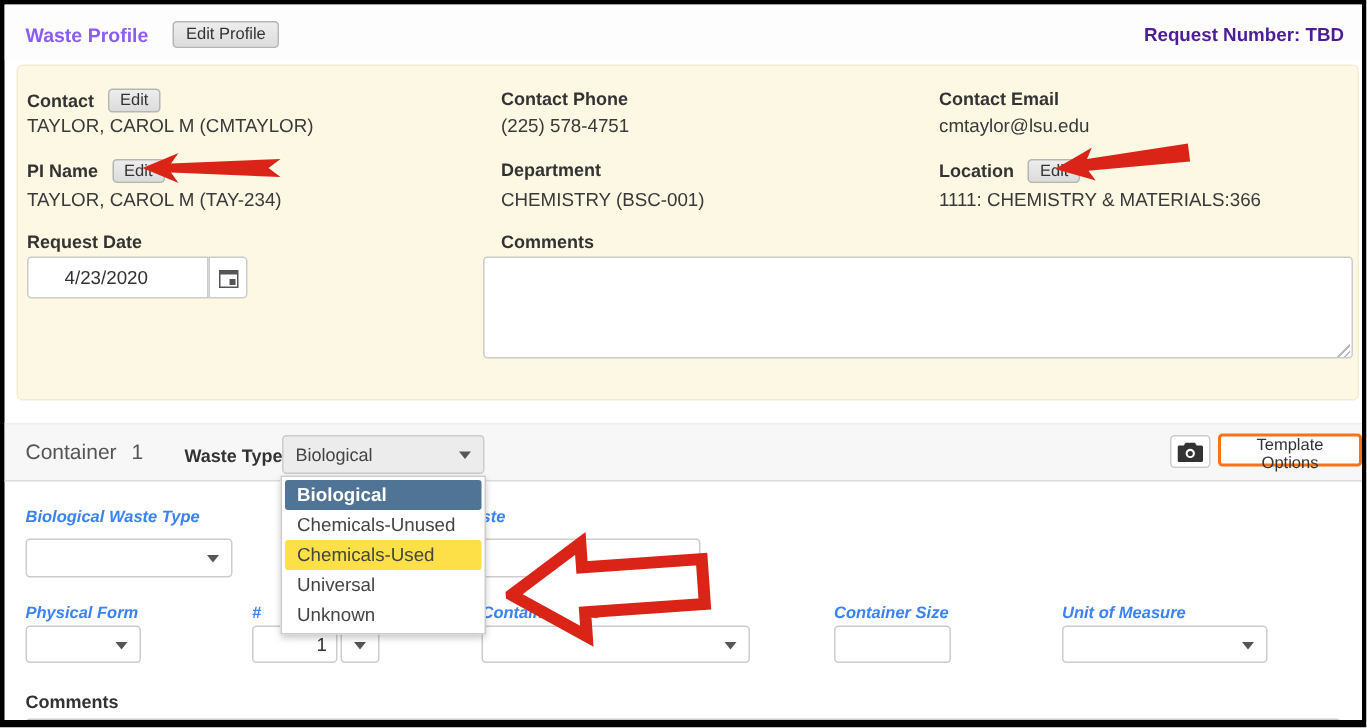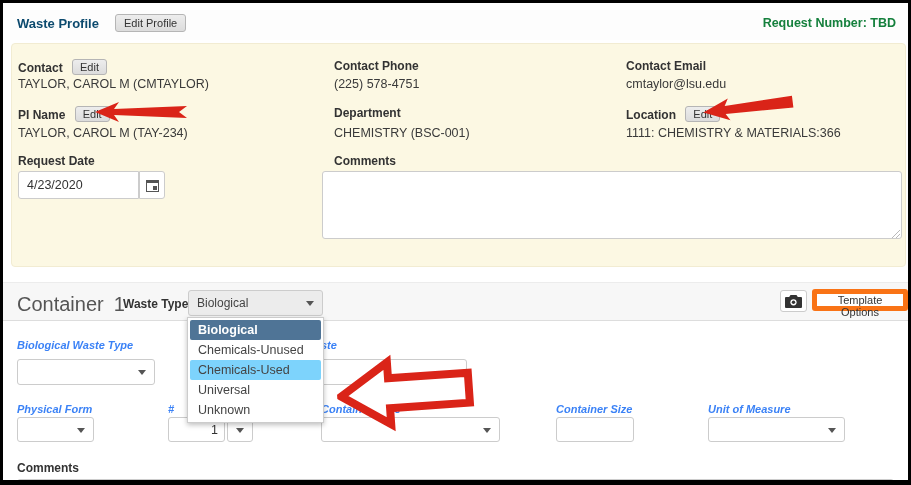--- a/index.html
+++ b/index.html
@@ -5,45 +5,45 @@
   * { box-sizing: border-box; margin: 0; padding: 0; }
   html,body { width:911px; height:485px; }
   body { font-family: "Liberation Sans", sans-serif; background:#fff; }
   #page {
     position:relative; width:911px; height:485px;
     border:3px solid #000; border-bottom-width:5px;
     background:#fff; overflow:hidden;
   }
   
   .topbar { position:absolute; left:0; top:0; width:100%; height:37px; background:#fdfdfd; }
-  .topbar-title { position:absolute; left:14px; top:13px; font-size:13px; font-weight:bold; color:#0c4a6e; }
+  .topbar-title { position:absolute; left:14px; top:13px; font-size:13px; font-weight:bold; color:#8b5cf6; }
   .btn-gray {
     display:inline-block; background:linear-gradient(#ededed,#dcdcdc);
     border:1px solid #b5b5b5; border-radius:3px; color:#333;
     font-size:11px; padding:2px 8px; cursor:pointer;
   }
   .edit-profile-btn { position:absolute; left:112px; top:11px; }
-  .request-number { position:absolute; right:12px; top:13px; font-size:12.5px; font-weight:bold; color:#15803d; }
+  .request-number { position:absolute; right:12px; top:13px; font-size:12.5px; font-weight:bold; color:#4c1d95; }
   
   .profile-panel {
     position:absolute; left:8px; top:40px; width:895px; height:224px;
     background:#fcf8e3; border:1px solid #f2ecd2; border-radius:4px;
   }
   .lbl { position:absolute; font-size:12px; font-weight:bold; color:#333; white-space:nowrap; }
   .val { position:absolute; font-size:12.5px; color:#3a3a3a; white-space:nowrap; }
   .edit-btn { font-size:11px; padding:1px 7px; vertical-align:1px; margin-left:6px; }
   
   .c1 { left:6px; }  .c2 { left:310px;margin-left:12px; } .c3 { left:614px; }
   .r1l { top:15px; } .r1v { top:33px; }
   .r2l { top:62px; } .r2v { top:82px; }
   .r3l { top:110px; }
   .date-wrap { position:absolute; left:6px; top:127px; height:28px; }
   .date-input {
     width:121px; height:28px; border:1px solid #ccc; border-radius:3px 0 0 3px;
-    font-size:12.5px; color:#333; padding:0 8px; background:#fff;
+    font-size:12.5px; color:#333; padding:0 24px; background:#fff;
     font-family:"Liberation Sans",sans-serif;
   }
   .date-btn {
     position:absolute; left:121px; top:0; width:26px; height:28px;
     border:1px solid #ccc; border-radius:0 3px 3px 0; background:#fff; cursor:pointer;
   }
   .cal-glyph { position:absolute; left:6px; top:8px; width:13px; height:12px; border:1px solid #555; border-top-width:3px; background:#fff; }
   .cal-glyph::after { content:""; position:absolute; right:1px; bottom:1px; width:4px; height:4px; background:#555; }
   .profile-comments {
     position:absolute; left:310px; top:127px; width:580px; height:68px;
@@ -51,39 +51,39 @@
     font-family:"Liberation Sans",sans-serif; font-size:12px; padding:4px 6px; color:#333;
   }
   .resize-handle { position:absolute; left:878px; top:184px; width:10px; height:10px;
     background:repeating-linear-gradient(135deg, transparent 0 2px, #b9b9b9 2px 3px);
     clip-path:polygon(100% 0, 100% 100%, 0 100%); pointer-events:none; }
   
   .container-header {
     position:absolute; left:0; top:279px; width:100%; height:39px;
     background:#f7f7f7; border-top:1px solid #ececec; border-bottom:1px solid #ddd;
   }
-  .container-title { position:absolute; left:14px; top:10px; font-size:20px; color:#555; }
+  .container-title { position:absolute; left:14px; top:10px; font-size:14px; color:#555; }
   .container-title .num { margin-left:10px; }
   .wt-label { position:absolute; left:120px; top:14px; font-size:12px; font-weight:bold; color:#333; }
   .select-box {
     position:absolute; height:26px; background:#fff; border:1px solid #ccc; border-radius:3px;
     font-size:12px; color:#444; line-height:24px; padding-left:8px; cursor:pointer;
   }
   .select-box .arr {
     position:absolute; right:8px; top:10px; width:0; height:0;
     border-left:4px solid transparent; border-right:4px solid transparent; border-top:5px solid #555;
   }
   .wt-select { left:185px; top:7px; width:135px; background:#ececec; }
   .camera-btn {
     position:absolute; left:777px; top:7px; width:27px; height:22px;
     border:1px solid #ccc; border-radius:3px; background:#fff; cursor:pointer;
   }
   .tmpl-btn {
     position:absolute; left:809px; top:6px; height:22px;
-    border:5px solid #f97316; border-radius:3px; background:#fff; color:#333;
+    border:2px solid #f97316; border-radius:3px; background:#fff; color:#333;
     font-size:11px; padding:0 8px; cursor:pointer; font-family:"Liberation Sans",sans-serif;
   }
   
   .fld-lbl { position:absolute; font-size:11px; font-weight:bold; color:#3b82f6; white-space:nowrap;font-style:italic; }
   .text-input {
     position:absolute; height:26px; border:1px solid #ccc; border-radius:3px; background:#fff;
     font-size:12.5px; color:#333; padding:0 6px; font-family:"Liberation Sans",sans-serif;
   }
   .num-input { text-align:right; }
   .step-btn {
@@ -92,21 +92,21 @@
   }
   .step-btn .arr { position:absolute; left:8px; top:10px; width:0; height:0;
     border-left:4px solid transparent; border-right:4px solid transparent; border-top:5px solid #555; }
   
   .popup {
     position:absolute; left:184px; top:314px; width:137px; background:#fff;
     border:1px solid #ccc; box-shadow:0 2px 5px rgba(0,0,0,.25); padding:2px; z-index:40;
   }
   .popup .option { font-size:12.5px; color:#444; padding:3px 8px; cursor:pointer; border-radius:2px; }
   .popup .option--selected { background:#4f7496; color:#fff; font-weight:bold; }
-  .popup .option--hover { background:#7dd3fc; }
+  .popup .option--hover { background:#fde047; }
   
   .arrow { position:absolute; z-index:60; pointer-events:none; }
   
   .bottom-comments-lbl { position:absolute; left:14px; top:458px; font-size:12px; font-weight:bold; color:#333; }
   .bottom-comments {
     position:absolute; left:14px; top:476px; width:877px; height:22px;
     border:1px solid #ccc; border-radius:3px; background:#fff; resize:none;
     font-family:"Liberation Sans",sans-serif;
   }
 </style>

